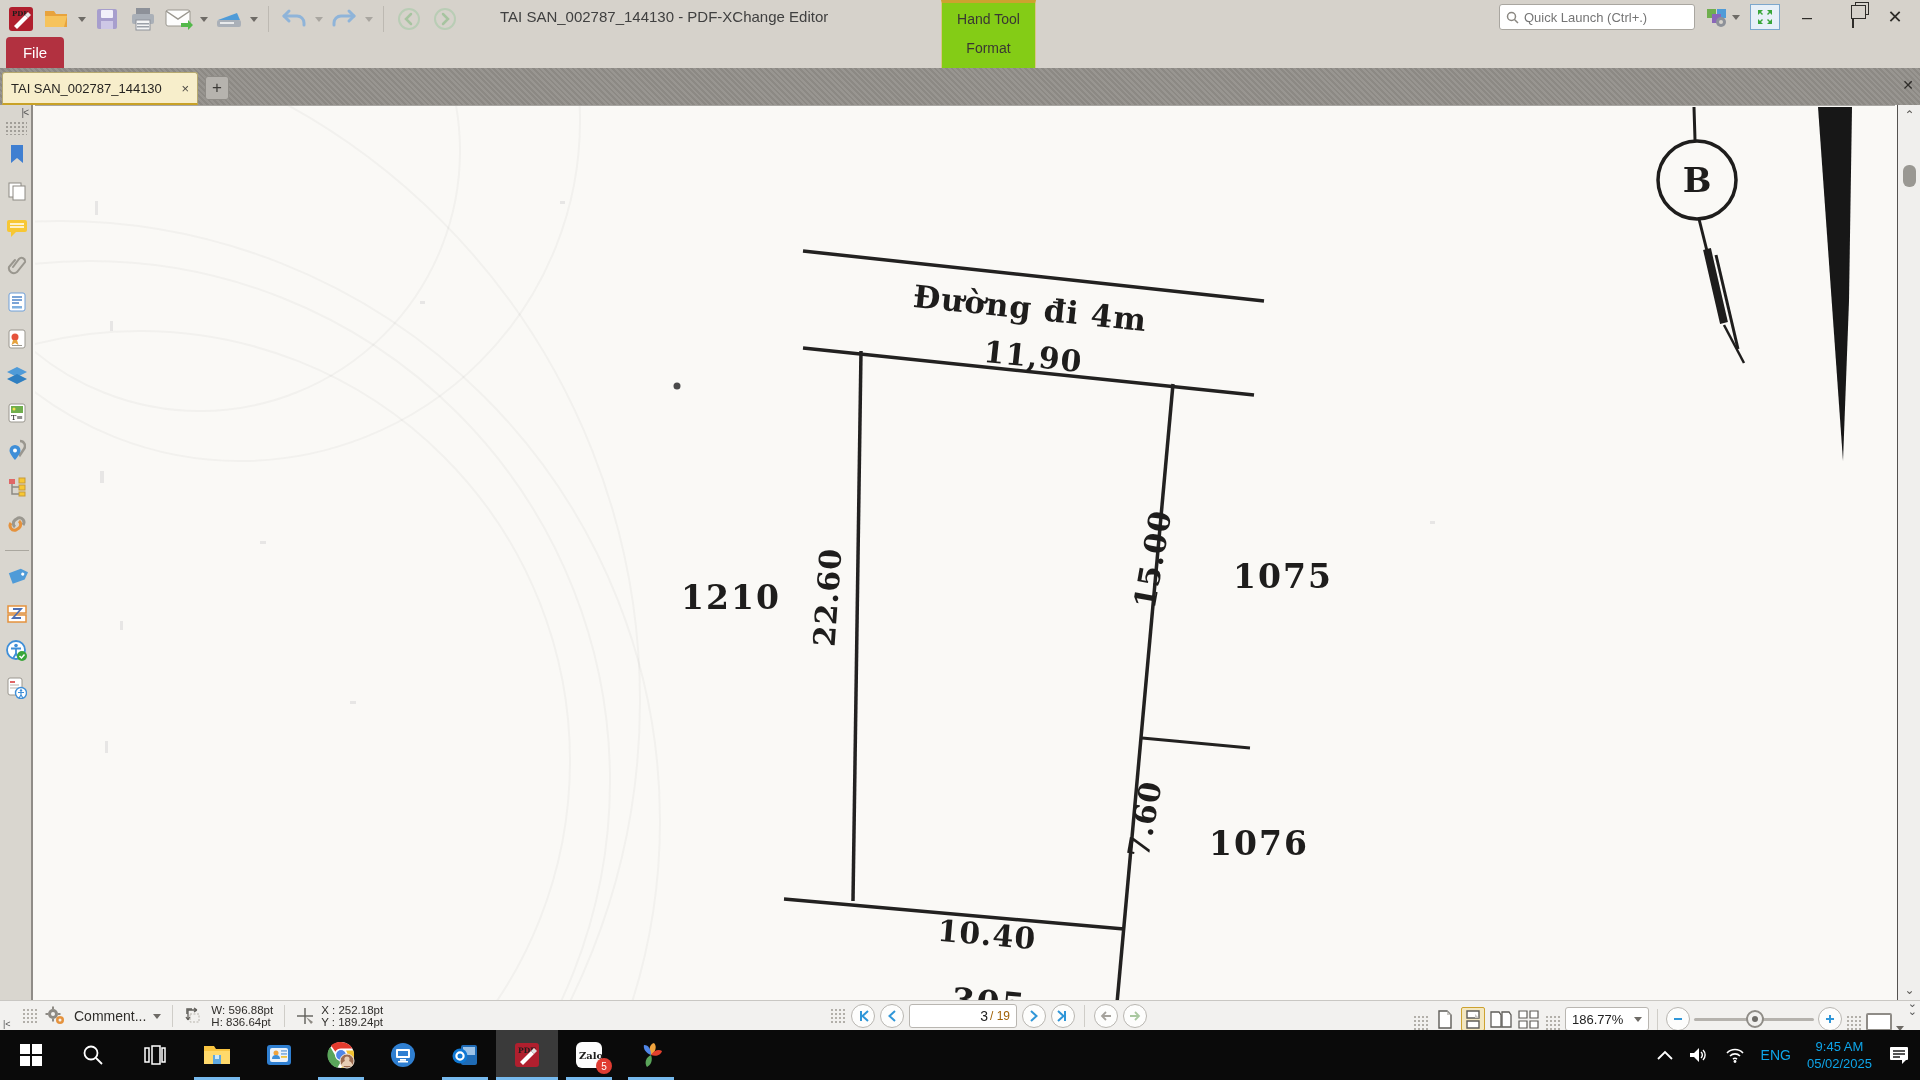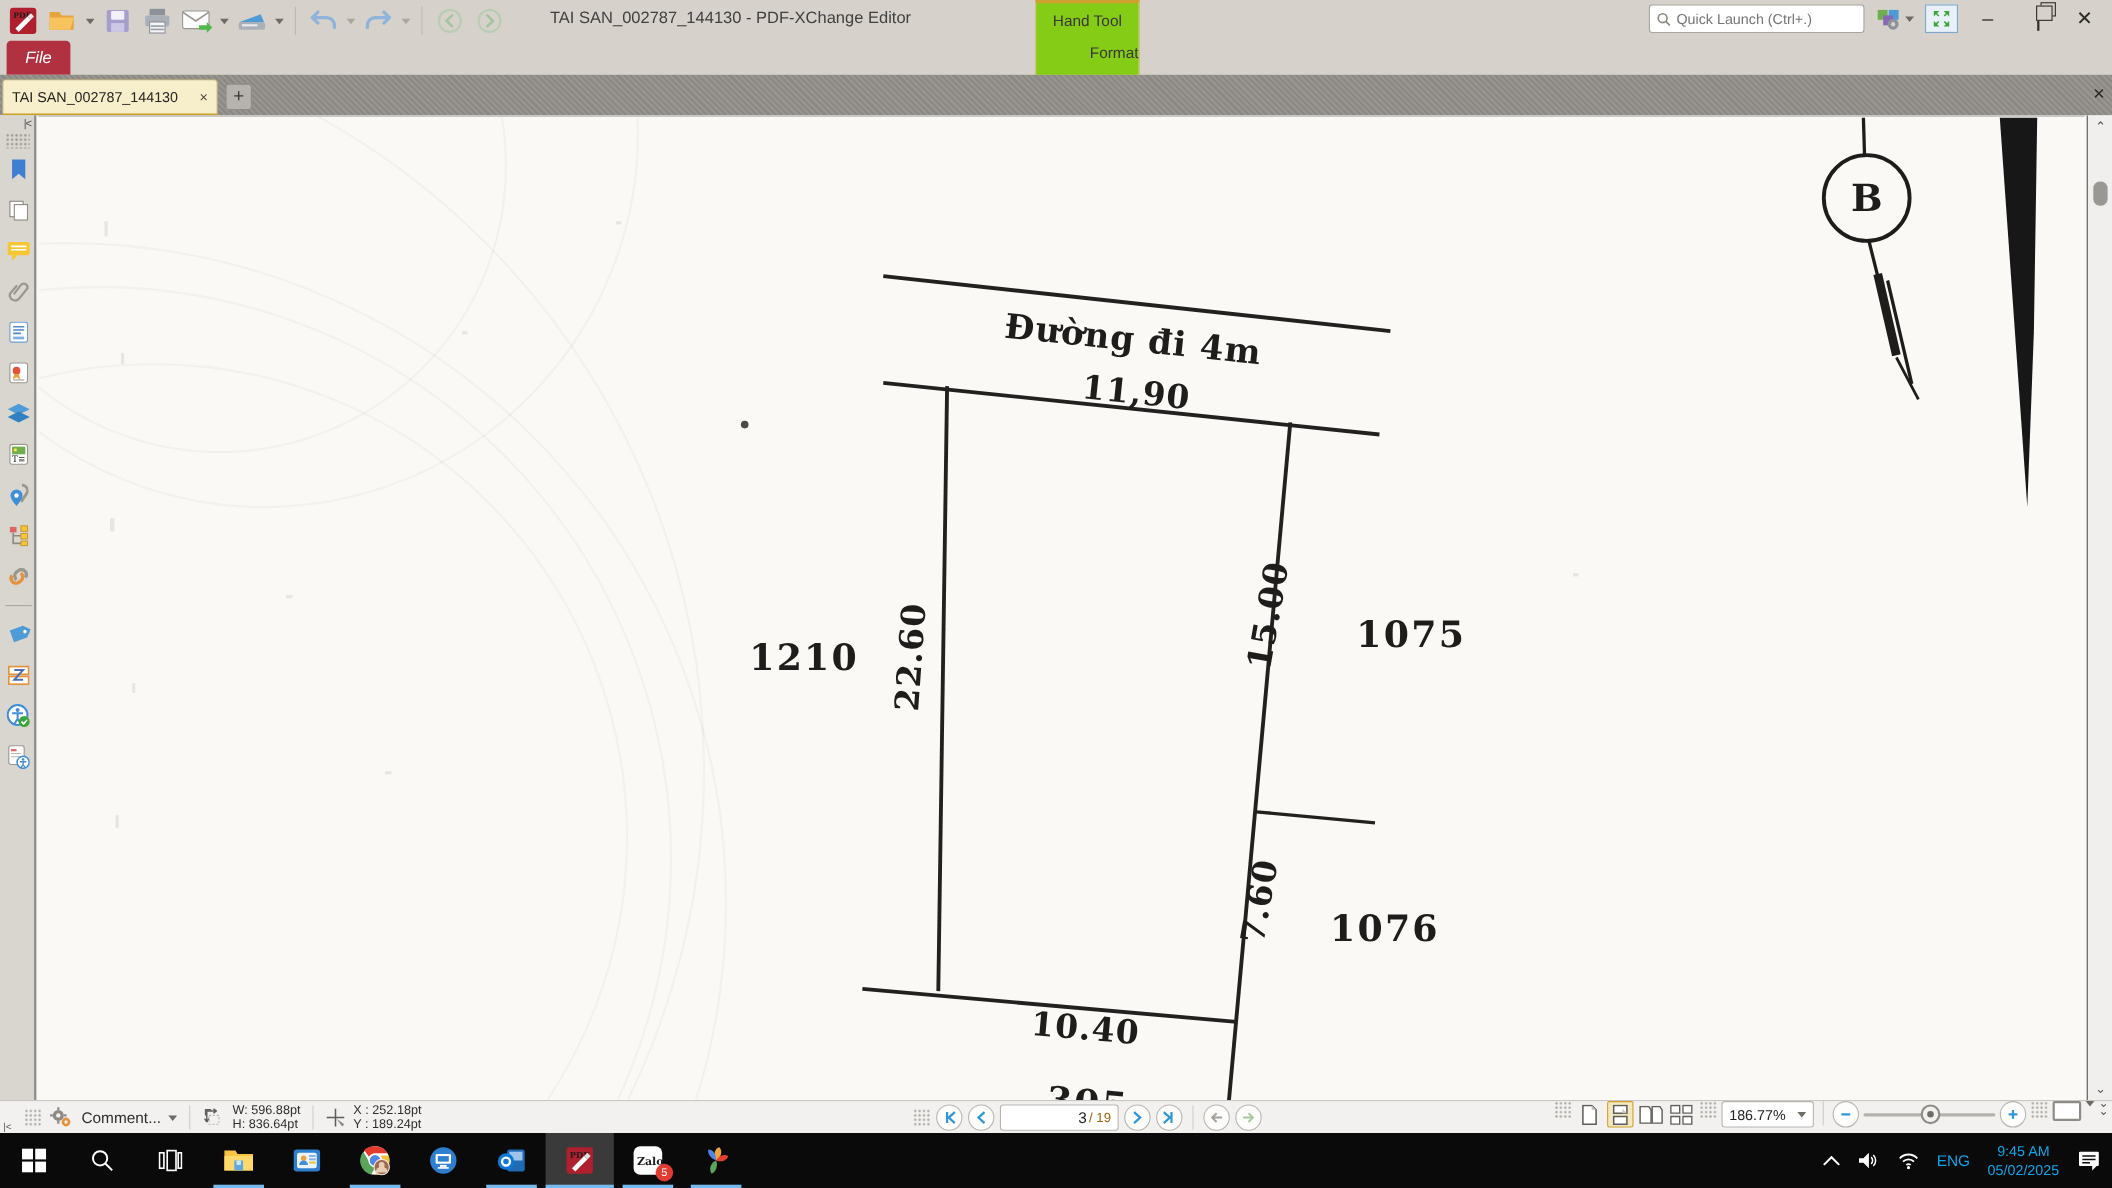--- a/index.html
+++ b/index.html
@@ -16,27 +16,27 @@
   .tb-right { position:absolute; right:8px; top:4px; display:flex; align-items:center; gap:10px;margin-left:24px; }
   .quick-launch { width:196px; height:26px; background:#fff; border:1px solid #a9a6a0; border-radius:3px; display:flex; align-items:center; padding:0 6px; gap:5px; }
   .quick-launch input { border:none; outline:none; width:160px; font-size:13px; color:#8a8781; background:transparent; font-family:"Liberation Sans",sans-serif; }
   .fullscreen-btn { width:30px; height:26px; border:1px solid #7da7cc; background:#e8f0f8; display:flex; align-items:center; justify-content:center; }
   .winctl { font-size:18px; color:#2e2c29; width:34px; text-align:center; }
   .restore-ico { position:relative; width:13px; height:12px; border:1.6px solid #2e2c29; margin-left:3px; }
   .restore-ico::before { content:""; position:absolute; left:2px; top:-5px; width:12px; height:11px; border:1.6px solid #2e2c29; background:#d6d2cb; }
   .restore-ico::after { content:""; position:absolute; left:-1.6px; top:-1.6px; width:13px; height:12px; background:#d6d2cb; border:1.6px solid #2e2c29; }
 
   
-  .menubar { position:absolute; left:0; top:37px; width:1920px; height:31px; background:#d6d2cb; display:flex; align-items:center;font-style:italic; }
+  .menubar { position:absolute; left:0; top:37px; width:1920px; height:31px; background:#d6d2cb; display:flex; align-items:center; }
   .file-btn { position:absolute; left:6px; top:0; width:58px; height:31px; background:#b23140; color:#fff; font-size:15px; display:flex; align-items:center; justify-content:center; border-radius:4px 4px 0 0; }
   .menu-items { position:absolute; left:82px; top:0; height:31px; display:flex; align-items:center; gap:27px; font-size:15px; color:#333130; }
   .menu-items span { white-space:nowrap; }
   .ribbon-tab { position:absolute; left:941px; top:0; width:95px; height:68px; background:#84cc16; border-top:3px solid #cda22f; border-left:1px solid #d9c48a; border-right:1px solid #d9c48a; z-index:5; text-align:center; font-size:14px; color:#3a3733; }
   .ribbon-tab .rt1 { margin-top:8px; }
-  .ribbon-tab .rt2 { margin-top:13px;text-align:right; }
+  .ribbon-tab .rt2 { margin-top:13px; }
   .find-cluster { position:absolute; right:8px; top:40px; display:flex; align-items:center; gap:7px; font-size:14px; color:#333130; }
 
   
   .tabbar { position:absolute; left:0; top:68px; width:1920px; height:37px; background:#93908b; background-image:repeating-linear-gradient(45deg, rgba(255,255,255,.05) 0 2px, rgba(0,0,0,.05) 2px 4px); }
   .doc-tab { position:absolute; left:2px; top:4px; width:196px; height:33px; background:#f7eecb; border:1px solid #b7a96f; border-bottom:2px solid #c9a227; border-radius:3px 3px 0 0; display:flex; align-items:center; padding:0 8px; gap:8px; }
   .doc-tab .t-label { font-size:13px; color:#262421; white-space:nowrap; }
   .doc-tab .t-close { font-size:13px; color:#4d4a45; margin-left:auto; }
   .tab-add { position:absolute; left:205px; top:8px; width:24px; height:24px; background:#b6b3ae; border:1px solid #8f8c87; border-radius:3px; color:#3c3a37; font-size:17px; line-height:21px; text-align:center; }
   .tabbar-close { position:absolute; right:6px; top:9px; font-size:14px; color:#2e2c29; }
 
@@ -61,21 +61,21 @@
   .st-collapse { position:absolute; left:3px; bottom:1px; font-size:9px; color:#555; }
   .st-handle { width:16px; height:16px; background-image:radial-gradient(circle,#b2afa9 1px, transparent 1.2px); background-size:4px 4px; }
   .st-left { position:absolute; left:22px; top:0; height:30px; display:flex; align-items:center; gap:7px; }
   .st-sep { width:1px; height:22px; background:#cfcdc8; margin:0 4px; }
   .two-line { line-height:12px; font-size:11.5px; white-space:nowrap; }
   .st-center { position:absolute; left:830px; top:0; height:30px; display:flex; align-items:center; gap:5px; }
   .nav-circ { width:24px; height:24px; border:1px solid #b9b6b1; border-radius:50%; background:#fdfdfc; display:flex; align-items:center; justify-content:center; }
   .page-box { width:108px; height:24px; background:#fff; border:1px solid #b9b6b1; border-radius:3px; display:flex; align-items:center; justify-content:flex-end; padding:0 6px; gap:2px; }
   .page-box input { width:60px; border:none; outline:none; text-align:right; font-size:14px; color:#222; font-family:"Liberation Sans",sans-serif; }
   .page-total { color:#a16207; font-size:12px; }
-  .st-right { position:absolute; left:1413px; top:0; height:30px; display:flex; align-items:flex-start; gap:4px; }
+  .st-right { position:absolute; left:1413px; top:0; height:30px; display:flex; align-items:flex-end; gap:4px; }
   .layout-ico { width:24px; height:24px; display:flex; align-items:center; justify-content:center; border-radius:2px; }
   .layout-ico.active { background:#f3e7c0; border:1px solid #cda22f; }
   .zoom-box { width:84px; height:24px; background:#fff; border:1px solid #b9b6b1; border-radius:3px; display:flex; align-items:center; justify-content:space-between; padding:0 6px; font-size:13px; color:#222; }
   .slider { position:relative; width:120px; height:24px; }
   .slider .track { position:absolute; left:0; right:0; top:11px; height:3px; background:#b5b2ad; border-radius:2px; }
   .slider .thumb { position:absolute; left:52px; top:3px; width:18px; height:18px; border:2px solid #8f8c87; border-radius:50%; background:#f2f1ef; }
   .slider .thumb::after { content:""; position:absolute; left:4px; top:4px; width:6px; height:6px; border-radius:50%; background:#6f6d69; }
   .fit-ico { width:26px; height:18px; border:2px solid #8f8c87; background:#fff; border-radius:2px; }
   .st-chevs { position:absolute; right:3px; top:-2px; font-size:11px; color:#555; line-height:8px; text-align:center; }
 

